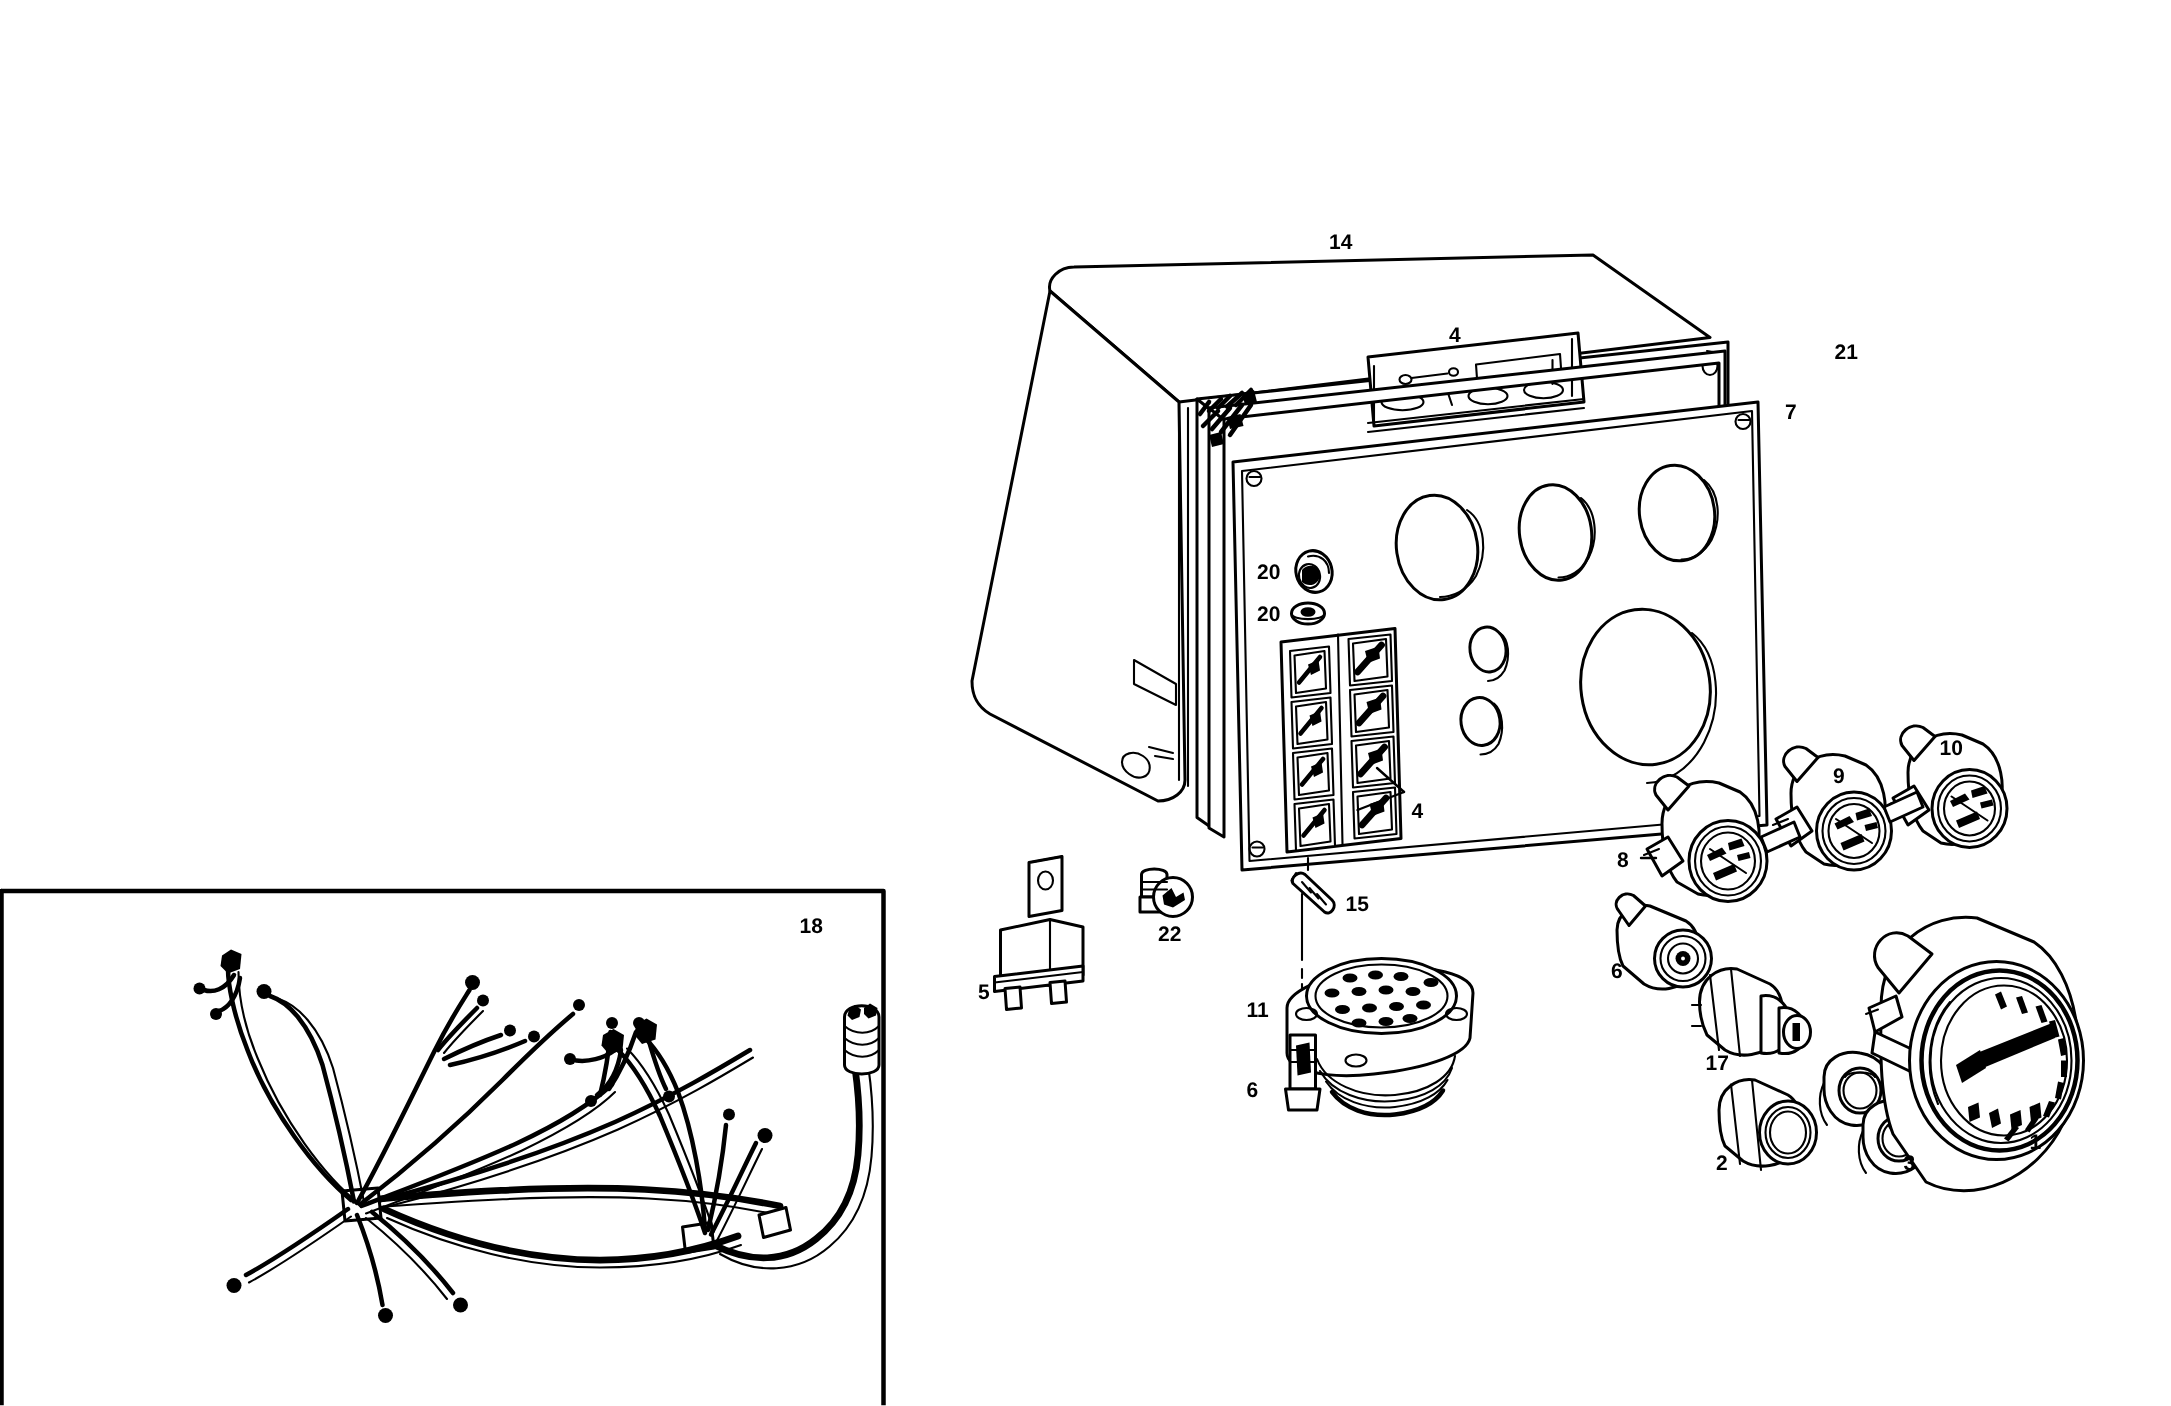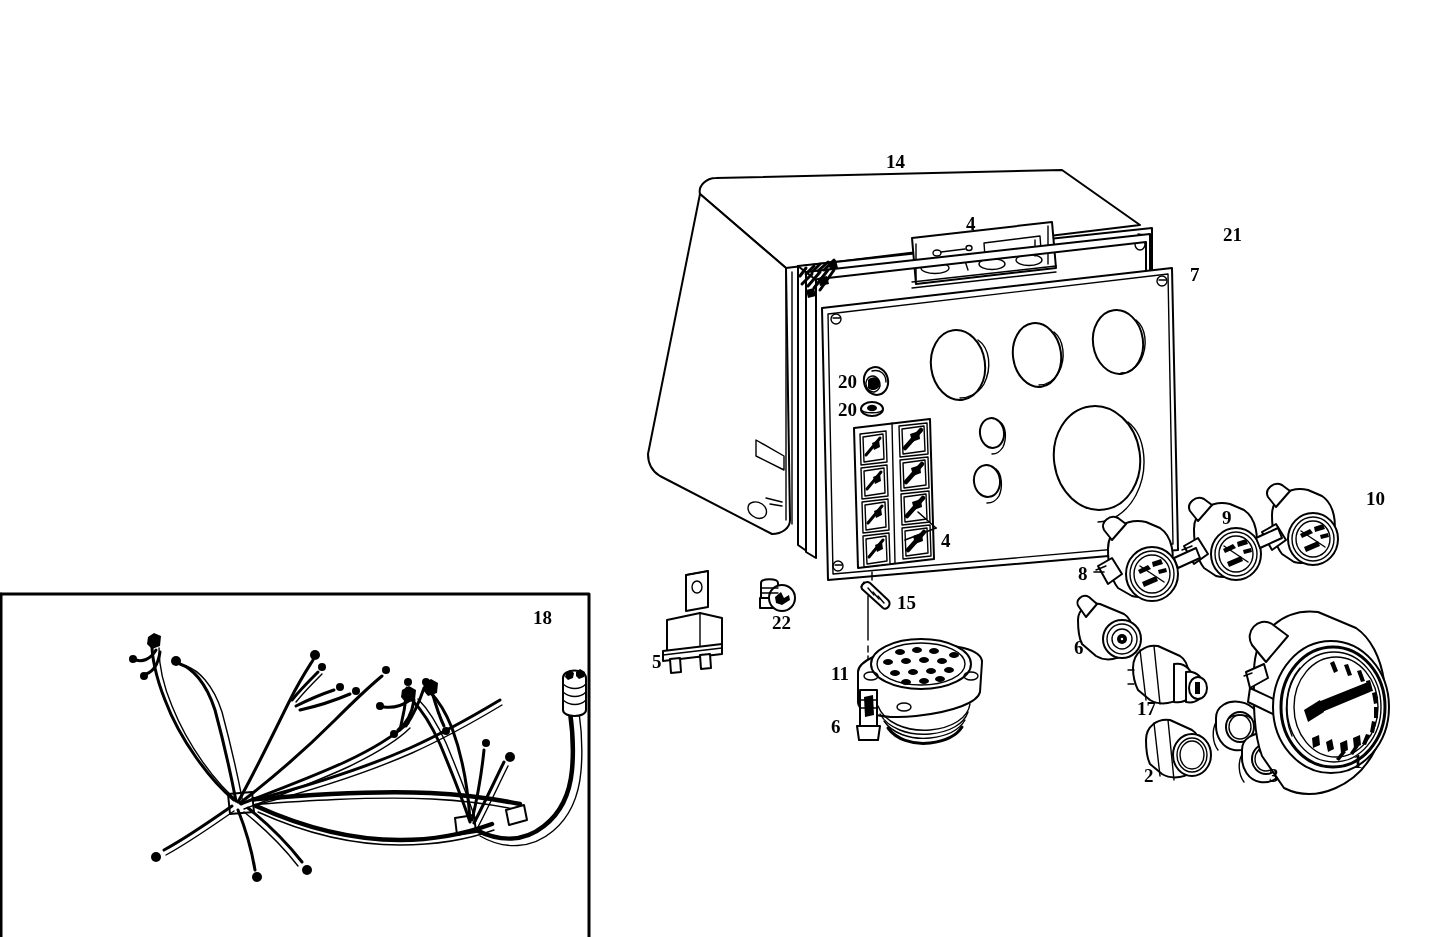--- a/index.html
+++ b/index.html
@@ -20,23 +20,23 @@
   }
   #artwork {
     position: absolute;
     left: 0;
     top: 0;
     width: 1447px;
     height: 937px;
   }
   .callout {
     position: absolute;
-    font-family: Liberation Serif, serif;
+    font-family: Liberation Sans, sans-serif;
     font-weight: 700;
-    font-size: 19px;
+    font-size: 14px;
     line-height: 19px;
     color: #000000;
     white-space: nowrap;
     user-select: none;
   }
 </style>
 </head>
 <body>
 
 <div id="sheet">
@@ -550,21 +550,21 @@
   <div class="callout" style="left:838px; top:372px;">20</div>
   <div class="callout" style="left:838px; top:400px;text-align:center;">20</div>
   <div class="callout" style="left:941px; top:531px;">4</div>
   <div class="callout" style="left:652px; top:652px;">5</div>
   <div class="callout" style="left:772px; top:613px;">22</div>
   <div class="callout" style="left:897px; top:593px;">15</div>
   <div class="callout" style="left:831px; top:664px;">11</div>
   <div class="callout" style="left:831px; top:717px;">6</div>
   <div class="callout" style="left:1078px; top:564px;">8</div>
   <div class="callout" style="left:1222px; top:508px;">9</div>
-  <div class="callout" style="left:1366px; top:489px;text-align:right;">10</div>
+  <div class="callout" style="left:1293px; top:489px;text-align:right;">10</div>
   <div class="callout" style="left:1074px; top:638px;">6</div>
   <div class="callout" style="left:1137px; top:699px;">17</div>
   <div class="callout" style="left:1144px; top:766px;">2</div>
   <div class="callout" style="left:1269px; top:766px;">3</div>
   <div class="callout" style="left:1353px; top:752px;">1</div>
   <div class="callout" style="left:533px; top:608px;">18</div>
 
 </div>
 
 </body></html>

